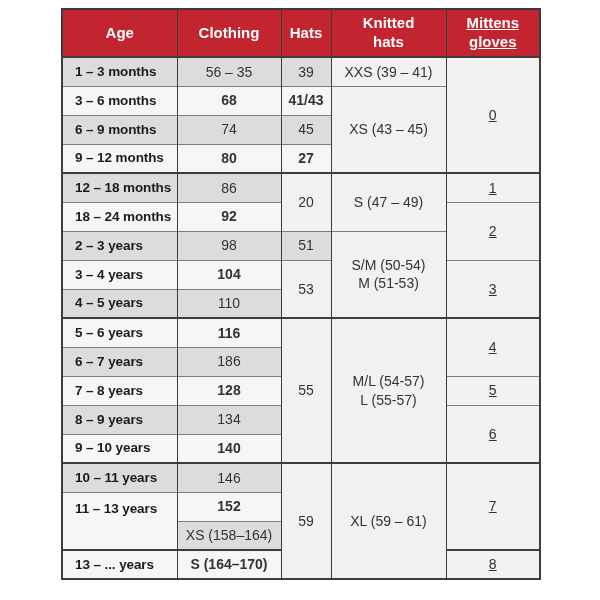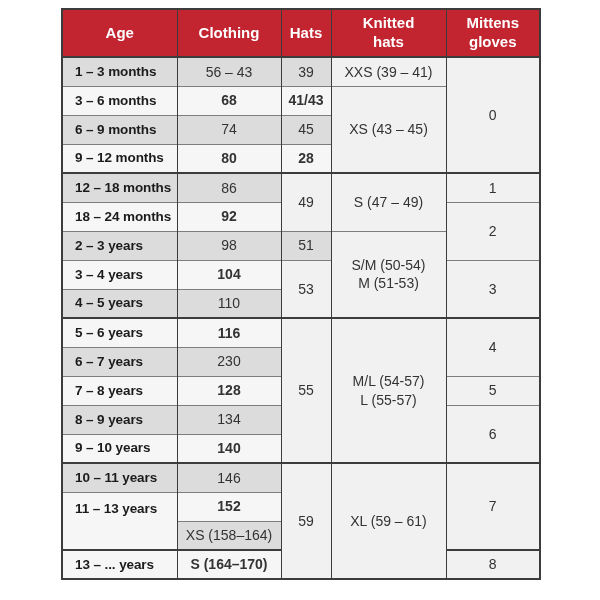--- a/index.html
+++ b/index.html
@@ -64,21 +64,21 @@
     font-size: 13.5px;
     letter-spacing: -0.1px;
     color: var(--age-text);
     border-left: none;
   }
   td .block { display: inline-block; text-align: center; }
   .col-age      { width: 115px; }
   .col-clothing { width: 104px; }
   .col-hats     { width: 50px;  }
   .col-knitted  { width: 115px; }
-  .col-mittens  { width: 94px;  }
+  .col-mittens  { width: 94px; text-decoration: underline;  }
   .bg-gray  { background: var(--row-gray); }
   .bg-white { background: var(--row-white); font-weight: bold; }
   .bg-light { background: var(--cell-light); }
   .va-top { vertical-align: top; padding-top: 7px; }
 </style>
 </head>
 <body>
 
 <div class="page">
   <table class="size-chart">
@@ -89,45 +89,45 @@
           <th class="col-hats">Hats</th>
           <th class="col-knitted">Knitted
 hats</th>
           <th class="col-mittens">Mittens
 gloves</th>
         </tr>
     </thead>
     <tbody id="table-body">
         <tr>
           <td class="col-age bg-gray">1 – 3 months</td>
-          <td class="col-clothing bg-gray">56 – 43</td>
+          <td class="col-clothing bg-gray">56 – 35</td>
           <td class="col-hats bg-gray">39</td>
           <td class="col-knitted bg-light">XXS (39 – 41)</td>
           <td class="col-mittens bg-light" rowspan="4">0</td>
         </tr>
         <tr>
           <td class="col-age bg-white">3 – 6 months</td>
           <td class="col-clothing bg-white">68</td>
           <td class="col-hats bg-white">41/43</td>
           <td class="col-knitted bg-light" rowspan="3">XS (43 – 45)</td>
         </tr>
         <tr>
           <td class="col-age bg-gray">6 – 9 months</td>
           <td class="col-clothing bg-gray">74</td>
           <td class="col-hats bg-gray">45</td>
         </tr>
         <tr>
           <td class="col-age bg-white">9 – 12 months</td>
           <td class="col-clothing bg-white">80</td>
-          <td class="col-hats bg-white">28</td>
+          <td class="col-hats bg-white">27</td>
         </tr>
         <tr class="section-start">
           <td class="col-age bg-gray">12 – 18 months</td>
           <td class="col-clothing bg-gray">86</td>
-          <td class="col-hats bg-light" rowspan="2">49</td>
+          <td class="col-hats bg-light" rowspan="2">20</td>
           <td class="col-knitted bg-light" rowspan="2">S (47 – 49)</td>
           <td class="col-mittens bg-light">1</td>
         </tr>
         <tr>
           <td class="col-age bg-white">18 – 24 months</td>
           <td class="col-clothing bg-white">92</td>
           <td class="col-mittens bg-light" rowspan="2">2</td>
         </tr>
         <tr>
           <td class="col-age bg-gray">2 – 3 years</td>
@@ -149,21 +149,21 @@
         <tr class="section-start">
           <td class="col-age bg-white">5 – 6 years</td>
           <td class="col-clothing bg-white">116</td>
           <td class="col-hats bg-light" rowspan="5">55</td>
           <td class="col-knitted bg-light" rowspan="5"><span class="block">M/L (54-57)
 L (55-57)</span></td>
           <td class="col-mittens bg-light" rowspan="2">4</td>
         </tr>
         <tr>
           <td class="col-age bg-gray">6 – 7 years</td>
-          <td class="col-clothing bg-gray">230</td>
+          <td class="col-clothing bg-gray">186</td>
         </tr>
         <tr>
           <td class="col-age bg-white">7 – 8 years</td>
           <td class="col-clothing bg-white">128</td>
           <td class="col-mittens bg-light">5</td>
         </tr>
         <tr>
           <td class="col-age bg-gray">8 – 9 years</td>
           <td class="col-clothing bg-gray">134</td>
           <td class="col-mittens bg-light" rowspan="2">6</td>

